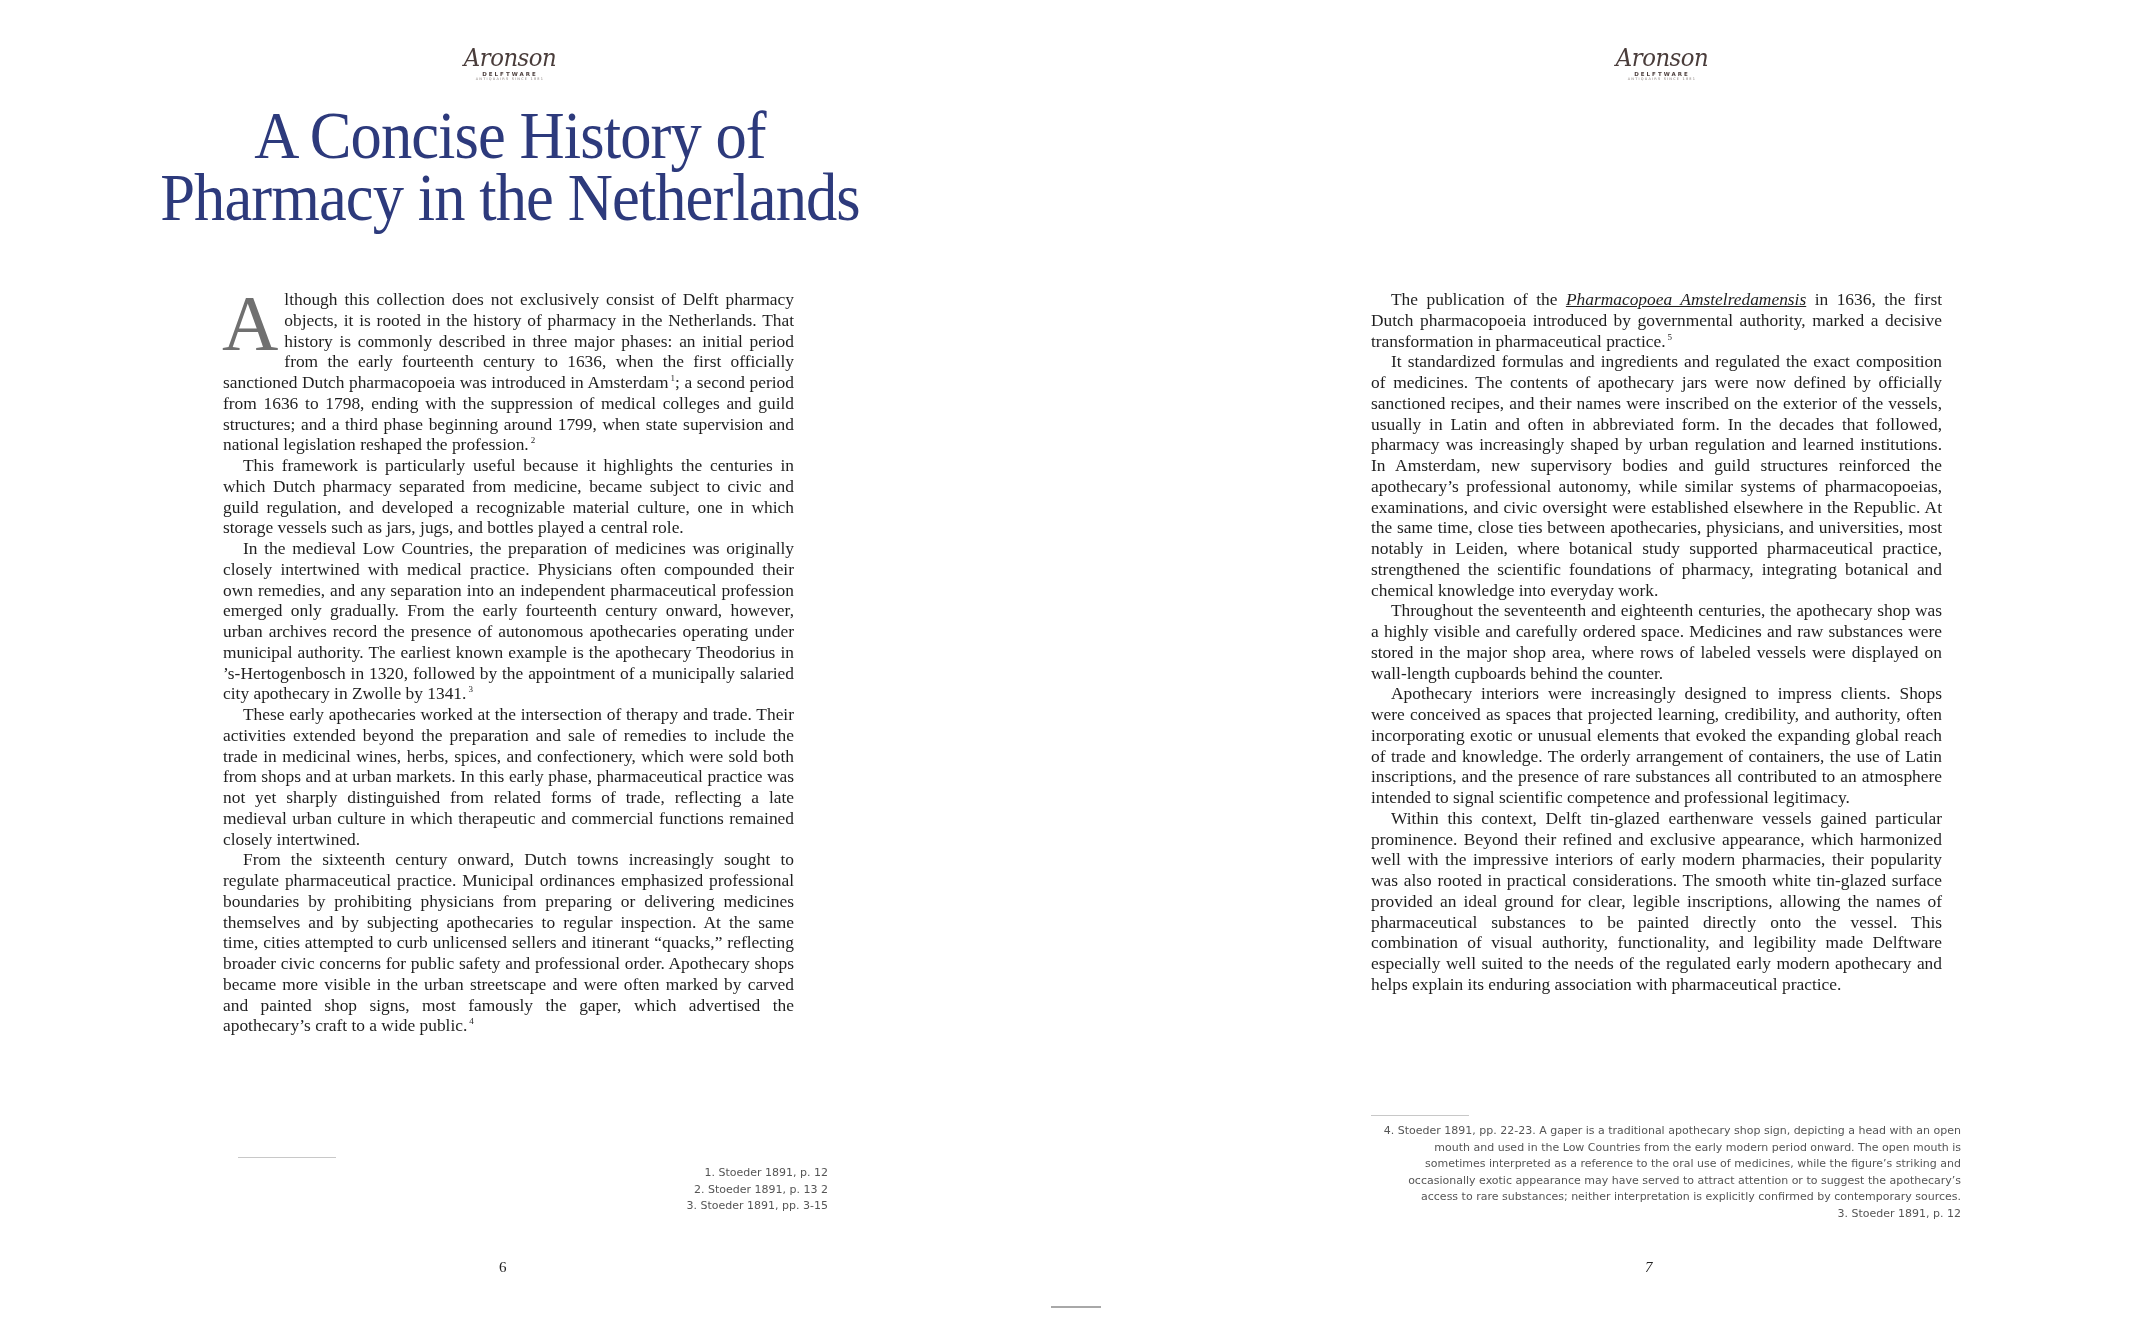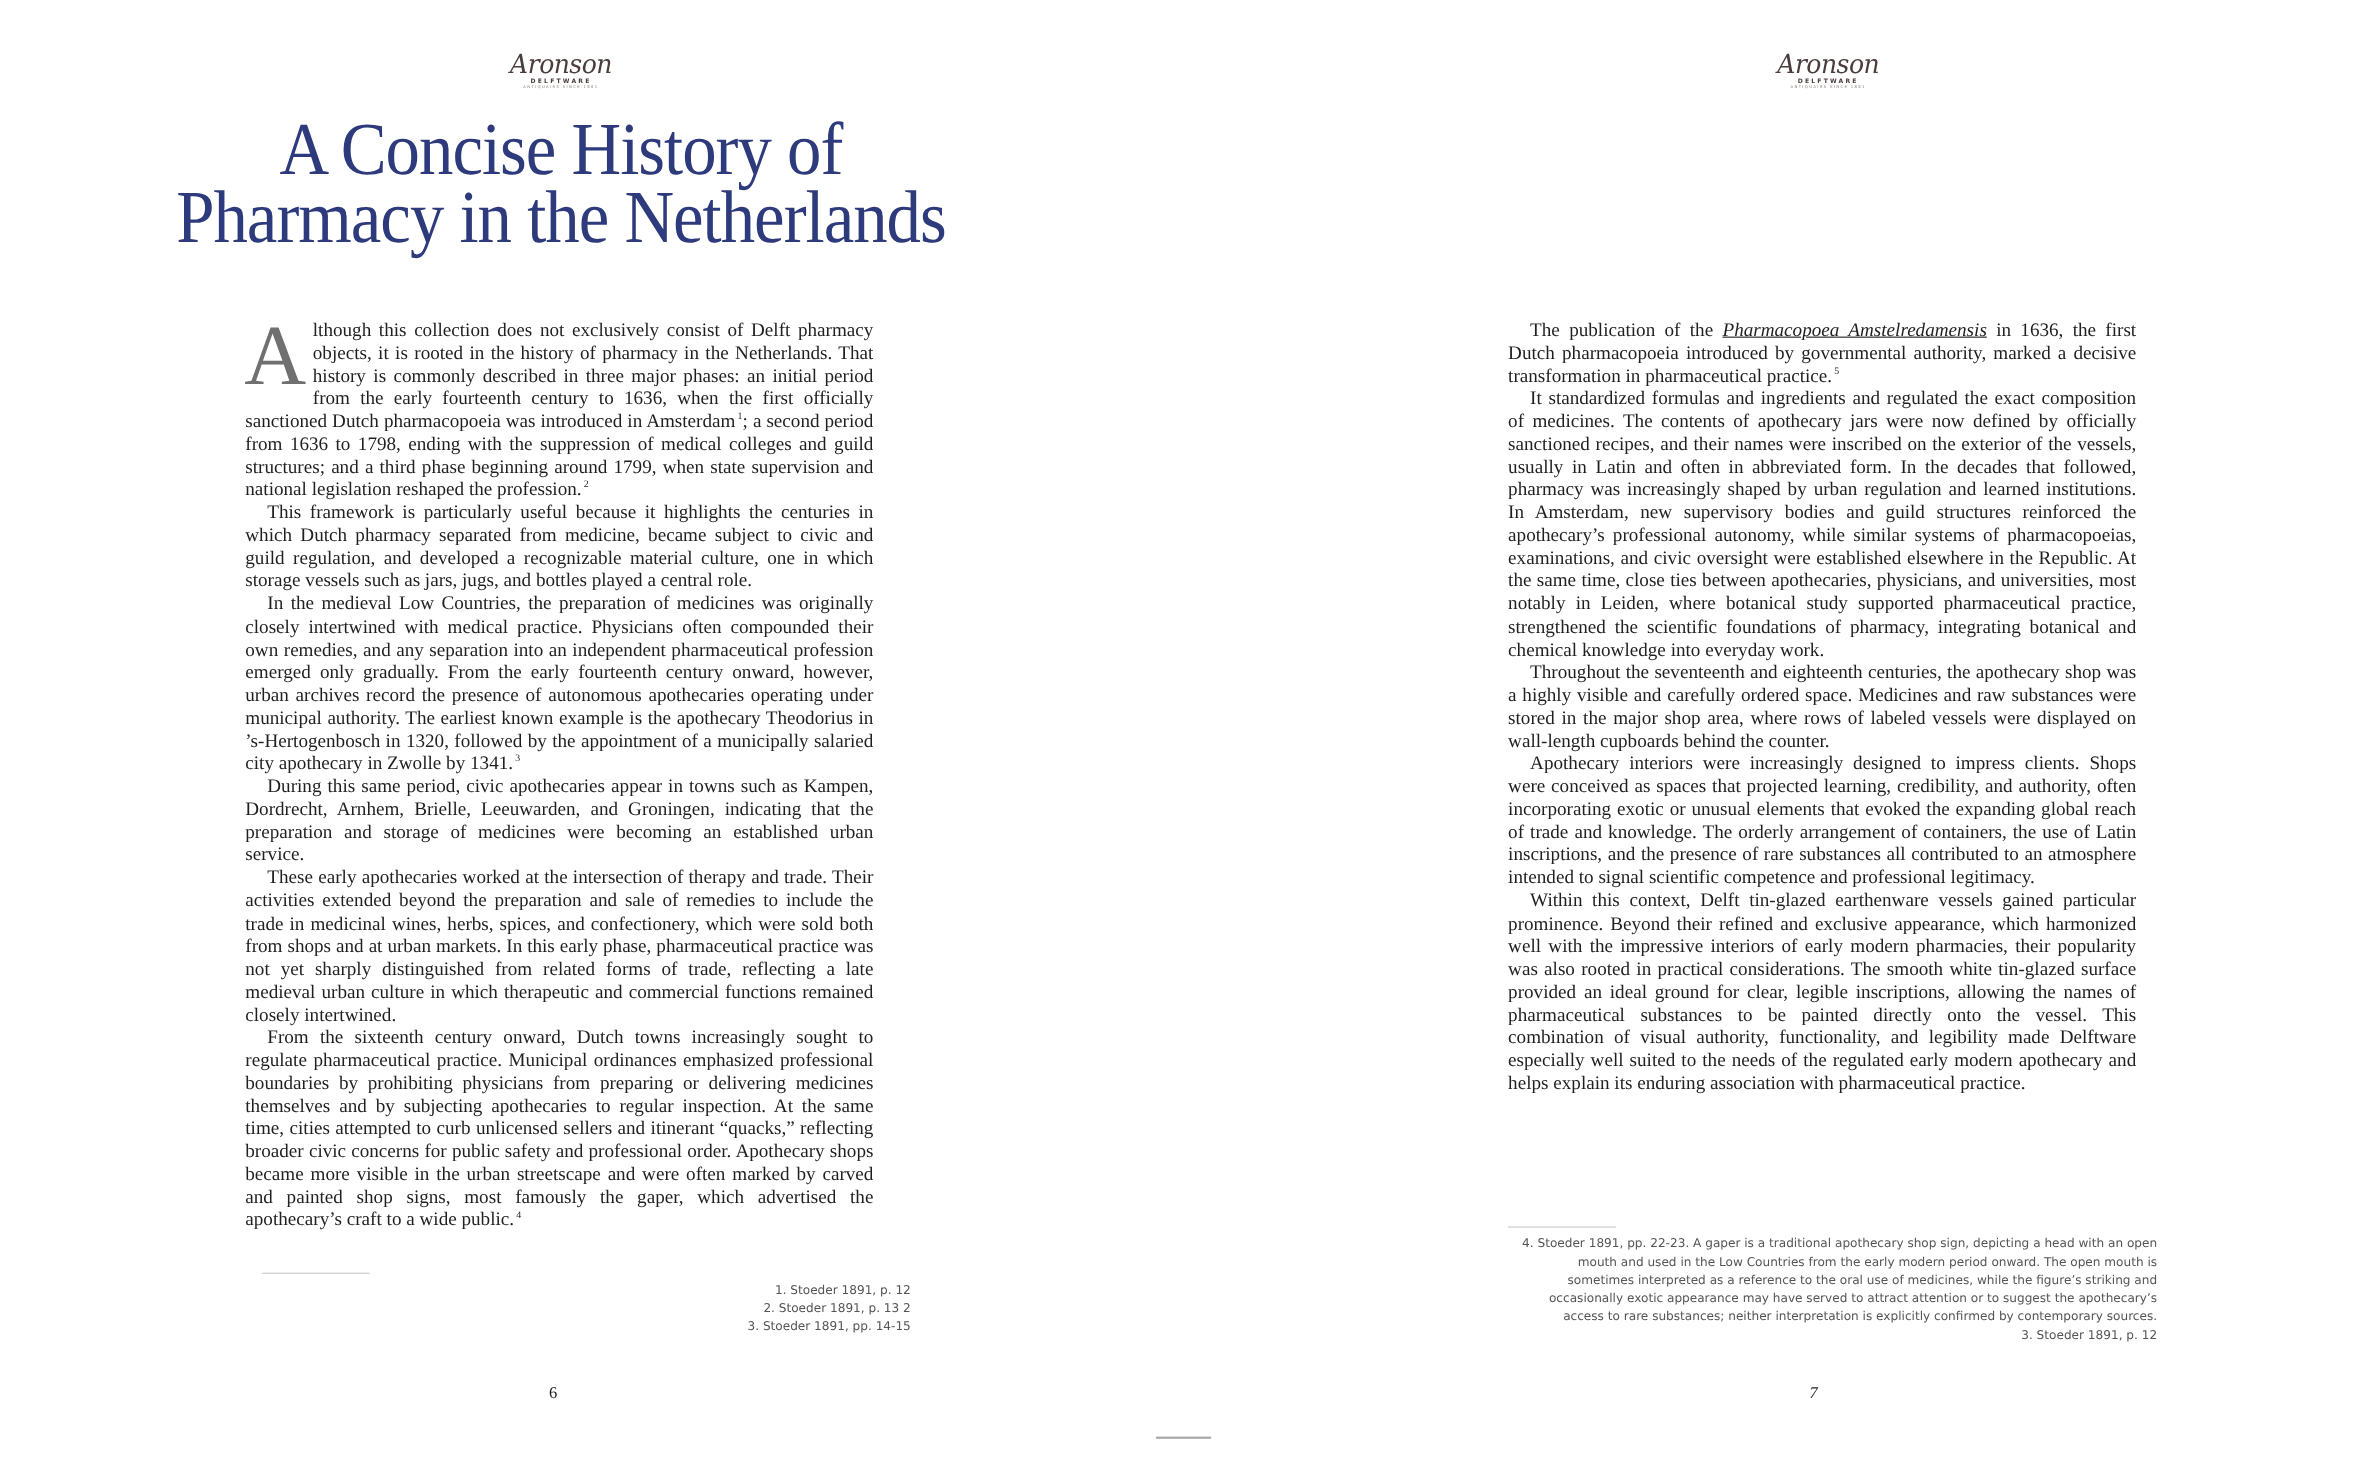--- a/index.html
+++ b/index.html
@@ -170,30 +170,29 @@
 
   <h1 class="title">
     <span>A Concise History of</span><br>
     <span>Pharmacy in the Netherlands</span>
   </h1>
 
   <div class="column">
     <p class="first"><span class="dropcap">A</span><span>lthough this collection does not exclusively consist of Delft pharmacy objects, it is rooted in the history of pharmacy in the Netherlands. That history is commonly described in three major phases: an initial period from the early fourteenth century to 1636, when the first officially sanctioned Dutch pharmacopoeia was introduced in Amsterdam</span><sup class="fn">1</sup><span>; a second period from 1636 to 1798, ending with the suppression of medical colleges and guild structures; and a third phase beginning around 1799, when state supervision and national legislation reshaped the profession.</span><sup class="fn">2</sup></p>
     <p>This framework is particularly useful because it highlights the centuries in which Dutch pharmacy separated from medicine, became subject to civic and guild regulation, and developed a recognizable material culture, one in which storage vessels such as jars, jugs, and bottles played a central role.</p>
     <p><span>In the medieval Low Countries, the preparation of medicines was originally closely intertwined with medical practice. Physicians often compounded their own remedies, and any separation into an independent pharmaceutical profession emerged only gradually. From the early fourteenth century onward, however, urban archives record the presence of autonomous apothecaries operating under municipal authority. The earliest known example is the apothecary Theodorius in ’s-Hertogenbosch in 1320, followed by the appointment of a municipally salaried city apothecary in Zwolle by 1341.</span><sup class="fn">3</sup></p>
-    <p>During this same period, civic apothecaries appear in towns such as Kampen, Dordrecht, Arnhem, Brielle, Leeuwarden, and Groningen, indicating that the preparation and storage of medicines were becoming an established urban service.</p>
     <p>These early apothecaries worked at the intersection of therapy and trade. Their activities extended beyond the preparation and sale of remedies to include the trade in medicinal wines, herbs, spices, and confectionery, which were sold both from shops and at urban markets. In this early phase, pharmaceutical practice was not yet sharply distinguished from related forms of trade, reflecting a late medieval urban culture in which therapeutic and commercial functions remained closely intertwined.</p>
     <p><span>From the sixteenth century onward, Dutch towns increasingly sought to regulate pharmaceutical practice. Municipal ordinances emphasized professional boundaries by prohibiting physicians from preparing or delivering medicines themselves and by subjecting apothecaries to regular inspection. At the same time, cities attempted to curb unlicensed sellers and itinerant “quacks,” reflecting broader civic concerns for public safety and professional order. Apothecary shops became more visible in the urban streetscape and were often marked by carved and painted shop signs, most famously the gaper, which advertised the apothecary’s craft to a wide public.</span><sup class="fn">4</sup></p>
   </div>
 
   <div class="footnotes">
     <div class="fn-rule"></div>
     <p class="fn-item">1. Stoeder 1891, p. 12</p>
     <p class="fn-item">2. Stoeder 1891, p. 13 2</p>
-    <p class="fn-item">3. Stoeder 1891, pp. 14-15</p>
+    <p class="fn-item">3. Stoeder 1891, pp. 3-15</p>
   </div>
 
   <div class="page-number">6</div>
 </div>
 
 <div class="page" id="page-right">
   <div class="logo">
     <span class="logo-script">Aronson</span>
     <span class="logo-sub">DELFTWARE</span>
     <span class="logo-tag">ANTIQUAIRS SINCE 1881</span>

